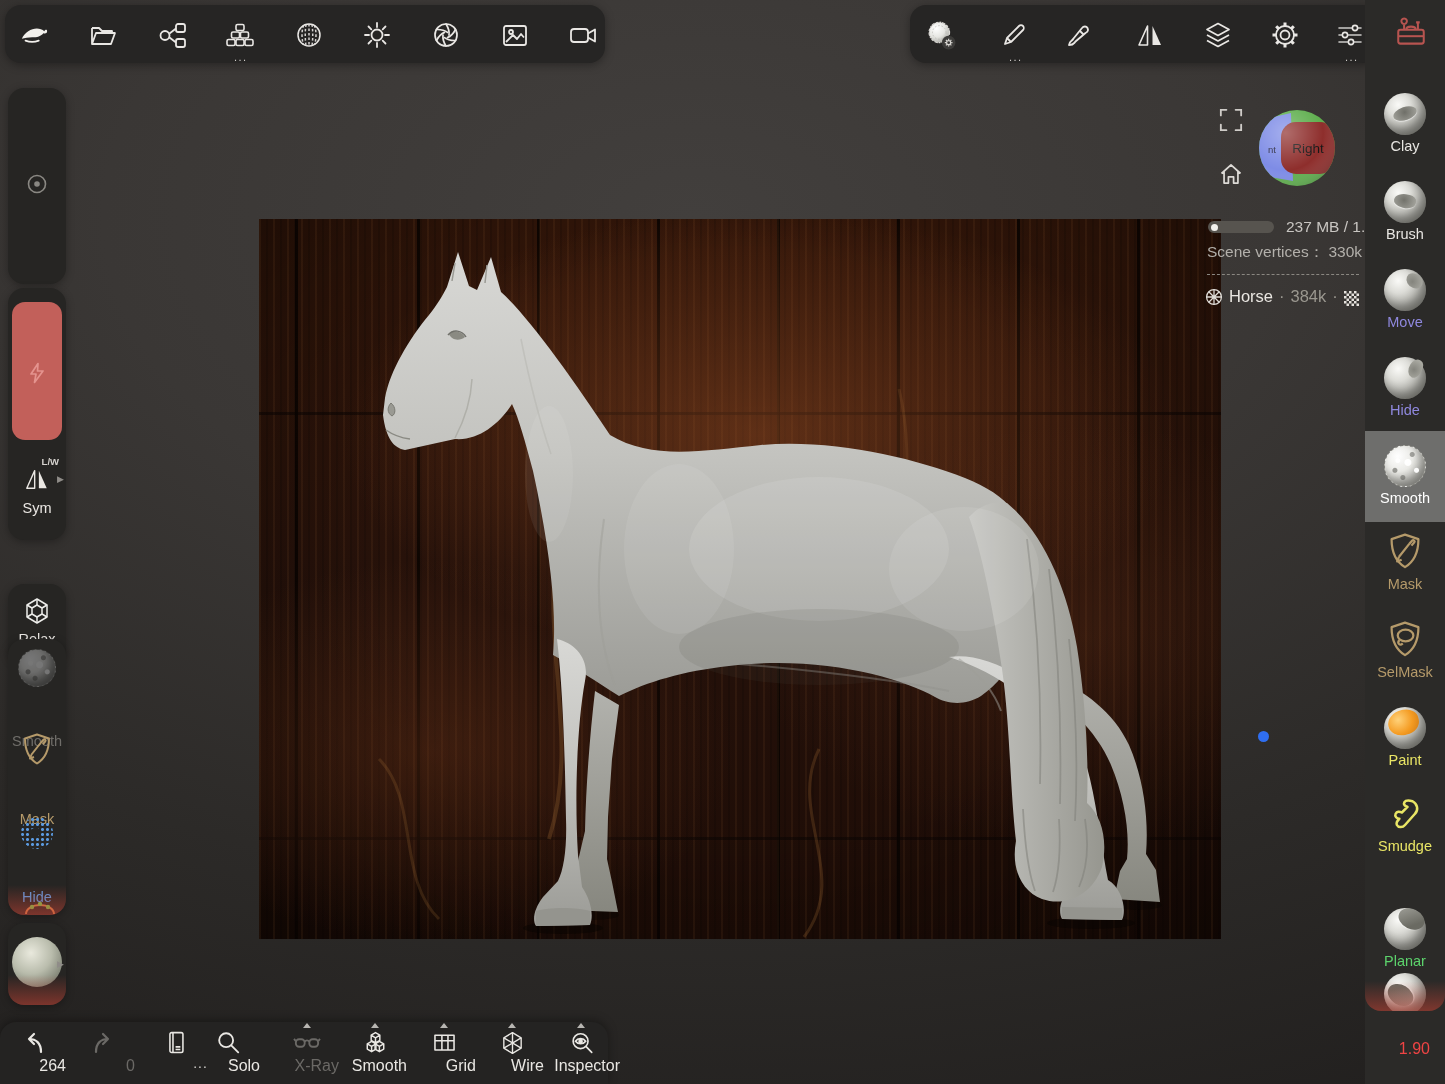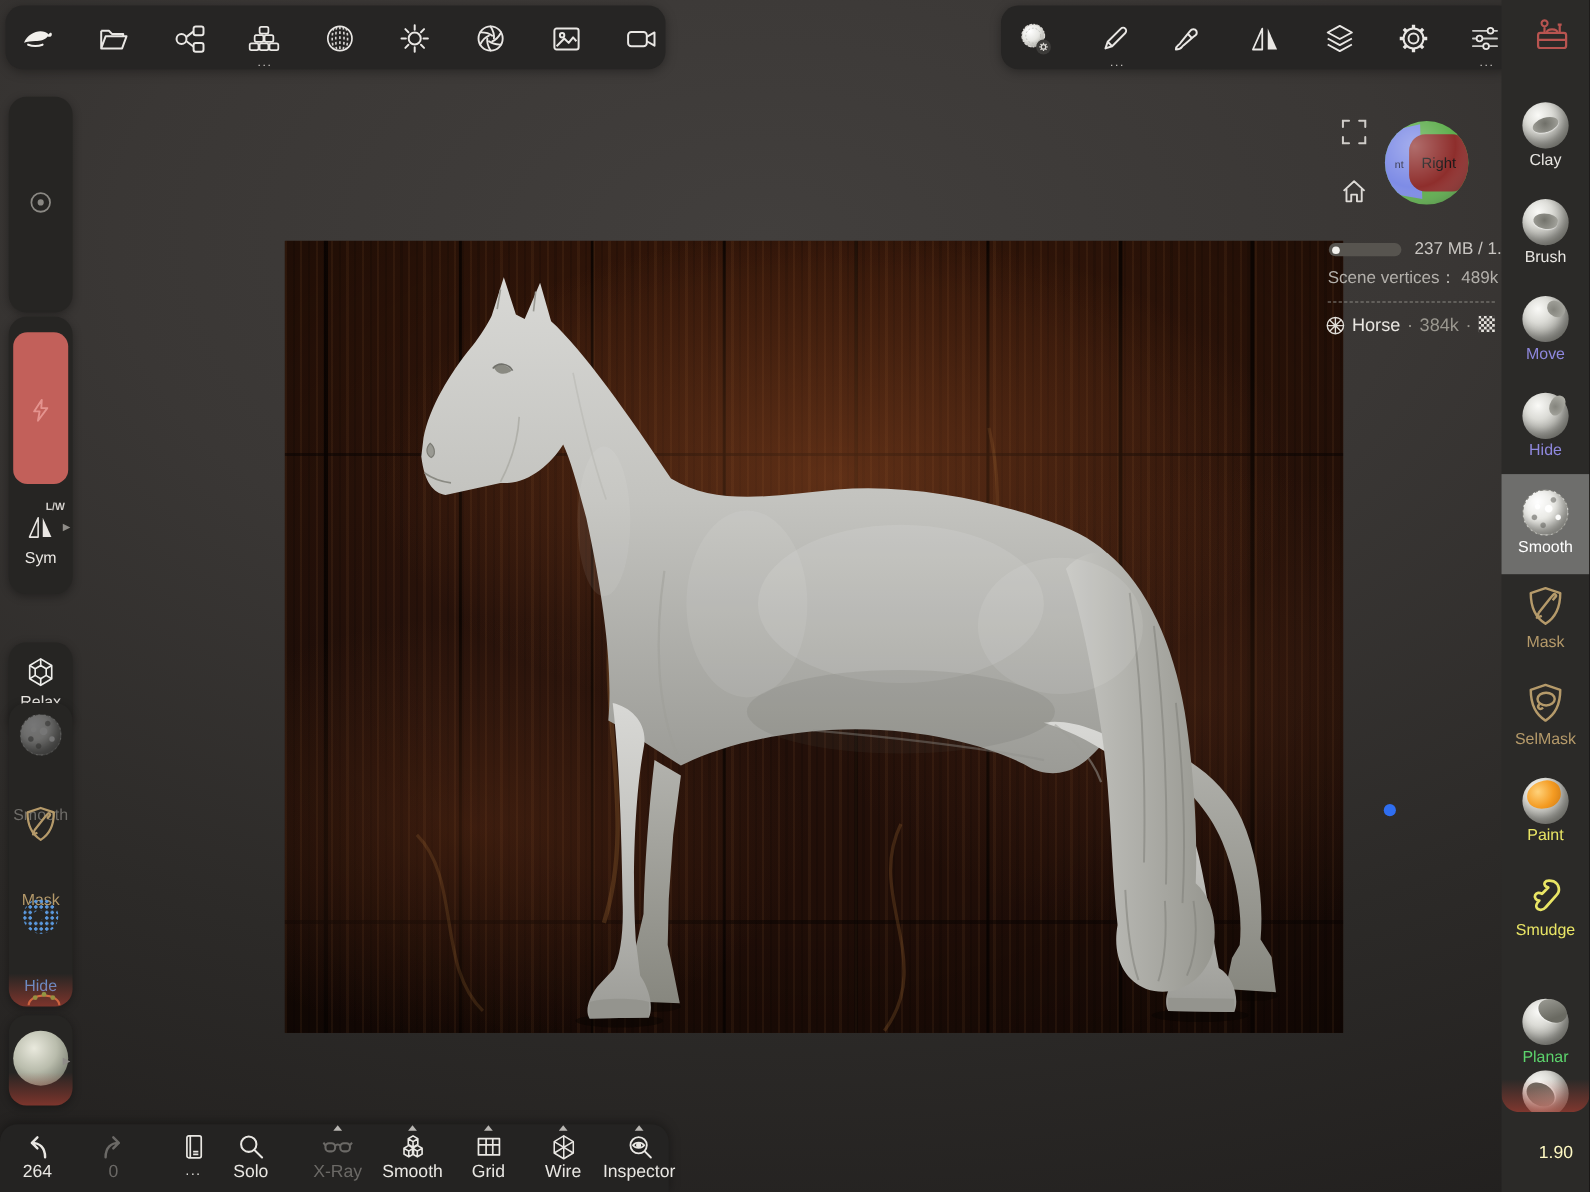--- a/index.html
+++ b/index.html
@@ -59,21 +59,21 @@
     background:linear-gradient(to top, rgba(196,66,52,.55), rgba(196,66,52,0)); border-radius:0 0 16px 16px; pointer-events:none; }
   
   .lpanel { position:absolute; left:8px; width:58px; background:#262523; border-radius:16px; box-shadow:0 2px 8px rgba(0,0,0,.3); }
   .plabel { position:absolute; width:100%; text-align:center; font-size:14.5px; color:#eae7e3; }
   .redpill { position:absolute; left:4px; width:50px; border-radius:13px; background:#c2605a; }
   .sym-mode { position:absolute; font-size:9.5px; color:#d6d3cf; font-weight:bold; }
   .mini-arrow { position:absolute; font-size:9px; color:#8f8c88; }
   
   #bbar { position:absolute; left:0; top:1022px; width:608px; height:62px; background:#242322; border-radius:16px 16px 0 0;
     box-shadow:0 -2px 10px rgba(0,0,0,.35); z-index:4; }
-  .bitem { position:absolute; top:8px; width:64px; margin-left:-32px; text-align:center; }
+  .bitem { position:absolute; top:8px; width:64px; margin-left:-32px; text-align:right; }
   .bitem .blabel { display:block; margin-top:1px; font-size:16px; color:#e9e7e3; }
   .bitem .ic { margin:0 auto; }
   .caret { position:absolute; top:-7px; left:50%; margin-left:-4px; width:0; height:0;
     border-left:4px solid transparent; border-right:4px solid transparent; border-bottom:5px solid #b8b6b2; }
   .dimtxt { color:#6b6966 !important; }
   
   #wood { position:absolute; left:259px; top:219px; width:962px; height:720px; background-color:#2a1208;
     background-image:
       radial-gradient(ellipse 62% 45% at 52% 30%, rgba(172,90,42,.40), rgba(0,0,0,0) 70%),
       radial-gradient(ellipse 45% 38% at 18% 74%, rgba(136,68,32,.28), rgba(0,0,0,0) 70%),
@@ -87,23 +87,23 @@
     background-position:0 0,0 0,0 0,0 0,0 0,0 0,41px 0,0 0,0 0; }
   #horse-svg, #grain-svg { position:absolute; left:0; top:0; }
   #blue-dot { position:absolute; left:1258px; top:731px; width:11px; height:11px; border-radius:50%; background:#2f6ef0; z-index:3; }
   
   .hud { position:absolute; z-index:3; color:#c9c6c2; }
   #mem-pill { position:absolute; left:1208px; top:221px; width:66px; height:12px; border-radius:7px; background:#57544f; z-index:3; }
   #mem-pill i { position:absolute; left:3px; top:2.5px; width:7px; height:7px; border-radius:50%; background:#f2f0ec; }
   #hud-mem { left:1286px; top:218px; font-size:15.5px; white-space:nowrap; }
   #hud-verts { left:1207px; top:242px; font-size:15.5px; color:#b3b0ab; white-space:nowrap; }
   #hud-div { position:absolute; left:1207px; top:274px; width:152px; border-top:1.5px dashed #8a8781; z-index:3; }
-  #hud-obj { left:1205px; top:287px; font-size:16.5px; display:flex; align-items:flex-start; gap:6px; color:#e9e6e1; }
+  #hud-obj { left:1205px; top:287px; font-size:16.5px; display:flex; align-items:flex-end; gap:6px; color:#e9e6e1; }
   #hud-obj .grey { color:#9a978f; }
-  #version { position:absolute; right:15px; top:1040px; font-size:16px; color:#fef9c3; z-index:7; }
+  #version { position:absolute; right:15px; top:1040px; font-size:16px; color:#ef4444; z-index:7; }
   
   #gizmo { position:absolute; left:1257px; top:108px; z-index:3; }
   #fs-ic { position:absolute; left:1219px; top:108px; z-index:3; }
   #home-ic { position:absolute; left:1218px; top:161px; z-index:3; }
   .clickable { cursor:pointer; }
 </style>
 </head>
 <body>
 
 <div id="stage">
@@ -214,21 +214,21 @@
       </g>
     </svg>
   </div>
 
   <div id="mem-pill">
       <i></i>
     </div>
   <div id="hud-mem" class="hud">237 MB / 1.4</div>
   <div id="hud-verts" class="hud">
     <span>Scene vertices：</span>
-    <span>489k</span>
+    <span>330k</span>
   </div>
   <div id="hud-div"></div>
   <div id="hud-obj" class="hud">
     <svg class="ic" width="18" height="18" viewBox="0 0 17 17" stroke="#e0ddd8" stroke-width="1.2" fill="none">
       <circle cx="8.5" cy="8.5" r="7"></circle>
         <path d="M8.5,1.5 V15.5 M1.5,8.5 H15.5 M3.6,3.6 L13.4,13.4 M13.4,3.6 L3.6,13.4"></path>
     </svg>
     <span>Horse</span>
     <span class="grey">·</span>
     <span class="grey">384k</span>

